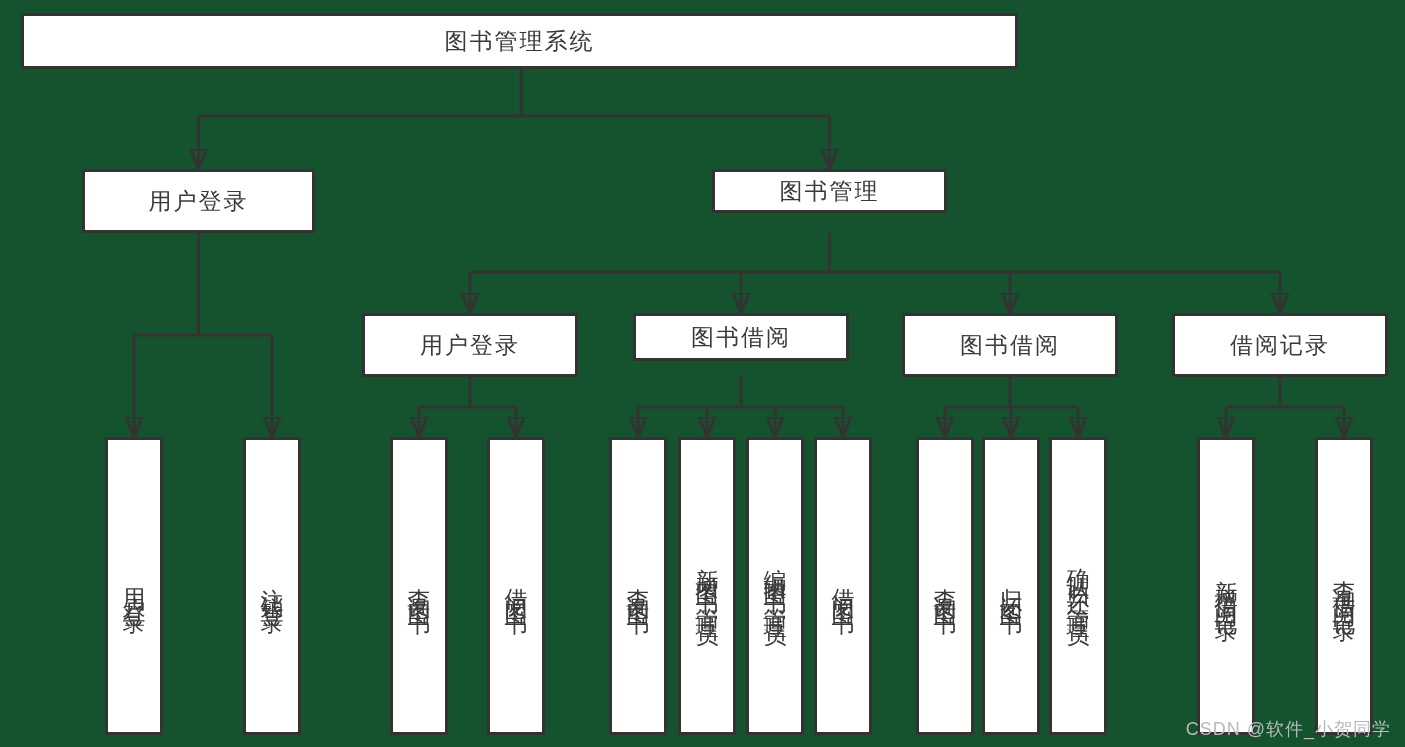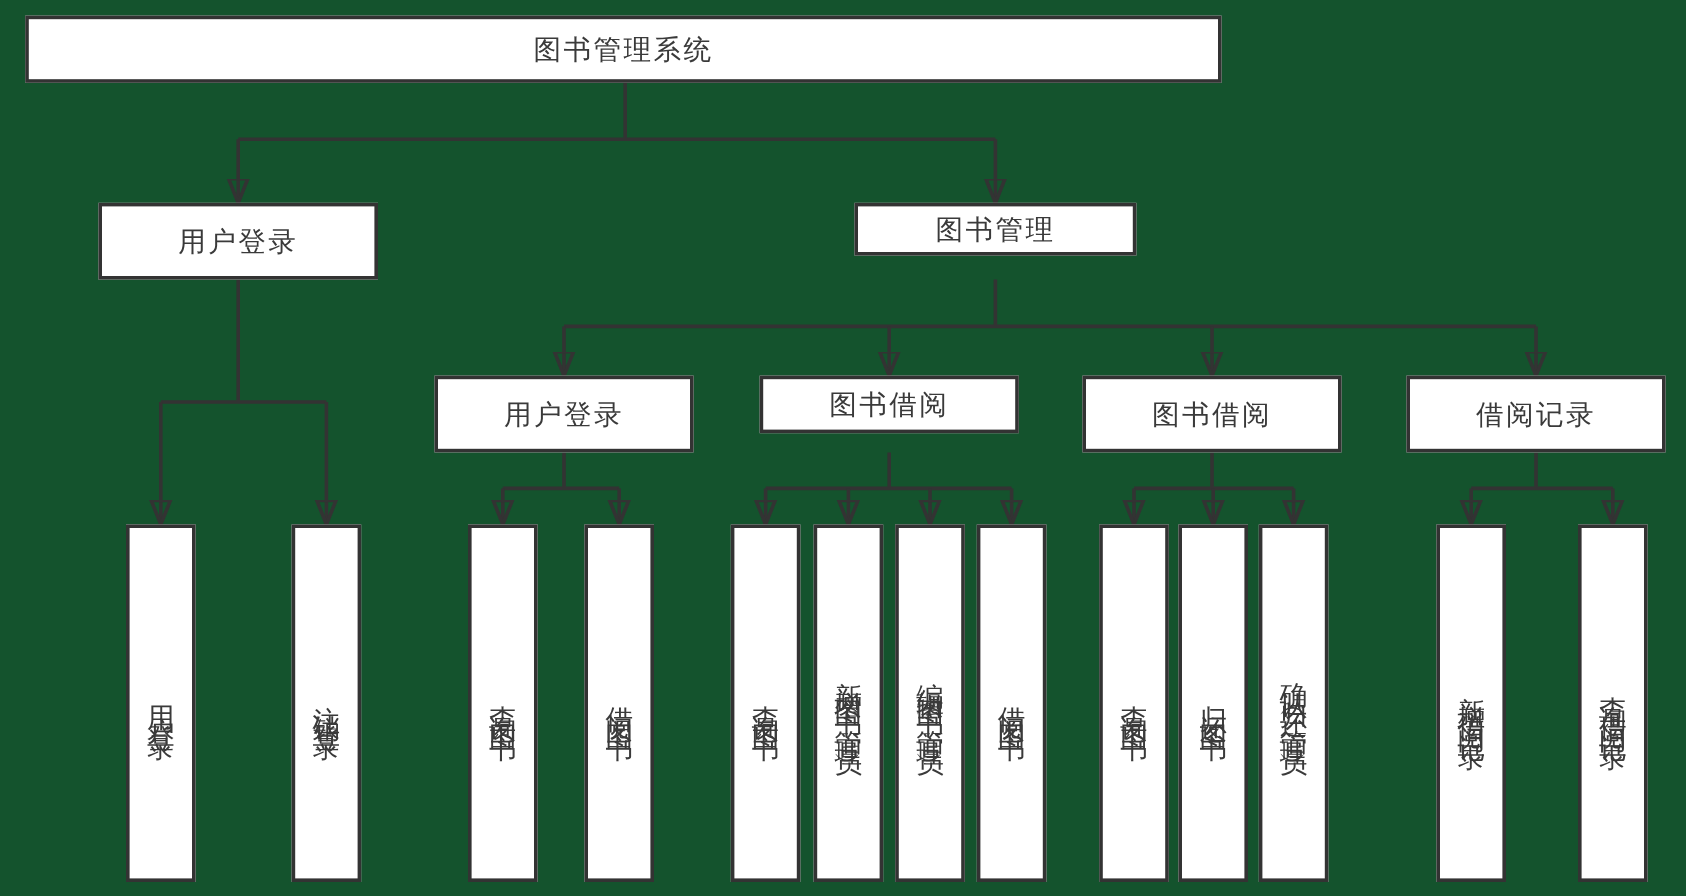--- a/index.html
+++ b/index.html
@@ -115,13 +115,14 @@
   <div class="node v" style="left:746px;top:437px;width:58px;height:298px">编辑图书（管理员）</div>
   <div class="node v" style="left:814px;top:437px;width:58px;height:298px">借阅图书</div>
 
   <div class="node v" style="left:916px;top:437px;width:58px;height:298px">查询图书</div>
   <div class="node v" style="left:982px;top:437px;width:58px;height:298px">归还图书</div>
   <div class="node v" style="left:1049px;top:437px;width:58px;height:298px">确认归还（管理员）</div>
 
   <div class="node v" style="left:1197px;top:437px;width:58px;height:298px">新增借阅记录</div>
   <div class="node v" style="left:1315px;top:437px;width:58px;height:298px">查询借阅记录</div>
 
+  <div class="watermark">CSDN @软件_小贺同学</div>
 </div>
 
 </body></html>

